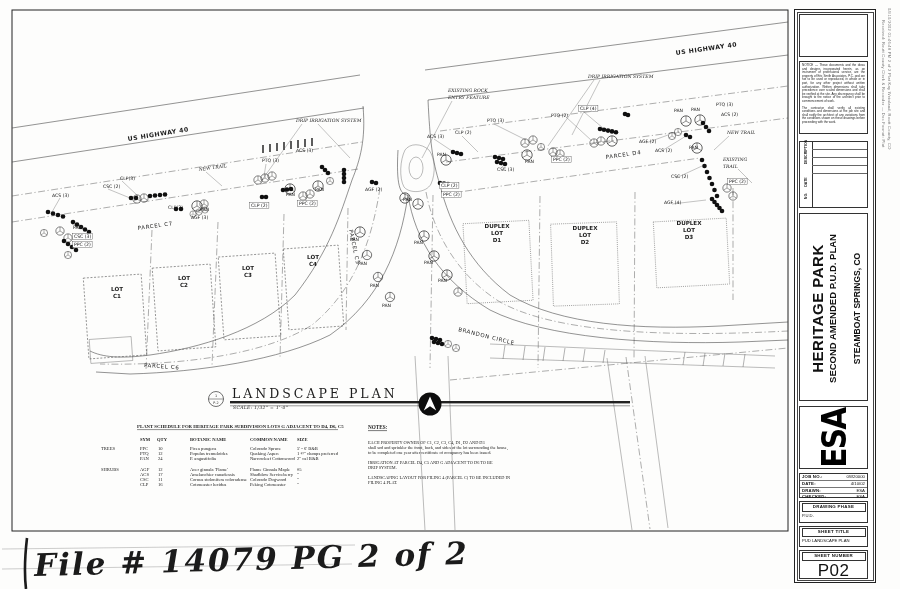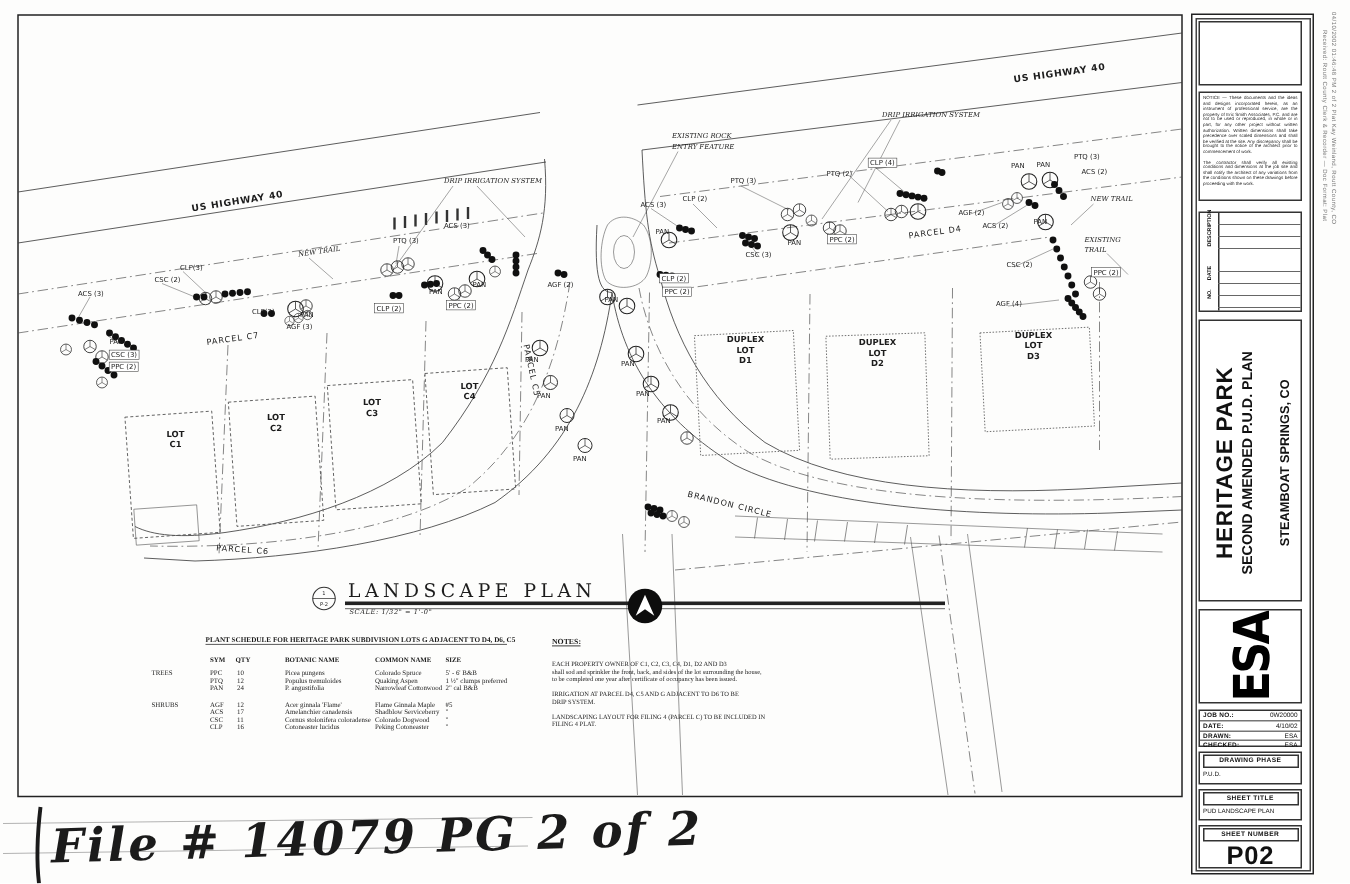--- a/index.html
+++ b/index.html
@@ -46,21 +46,21 @@
       background:repeating-linear-gradient(to bottom,transparent 0 7.4px,#666 7.4px 7.9px);}
   .revhdr{position:absolute;left:0;top:0;bottom:0;width:12px;border-right:.6px solid #333;}
   .revhdr span{position:absolute;left:-14px;width:40px;transform:rotate(-90deg);font-weight:bold;
       font-size:3.6px;text-align:center;}
   .fieldrow{display:flex;justify-content:space-between;font-size:4.3px;line-height:5.8px;
       padding:0 2px;border-bottom:.5px solid #777;}
   .fieldrow b{letter-spacing:.2px;}
   .hdrbox{margin:1px 1.5px 0 1.5px;border:.7px solid #333;font-weight:bold;font-size:4.4px;
       text-align:center;line-height:6.5px;letter-spacing:.3px;}
   .valtxt{font-size:4.2px;padding:1.5px 2px;}
-  .p02{font-weight:bold;font-size:17px;text-align:center;line-height:19px;letter-spacing:.5px;}
+  .p02{font-weight:normal;font-size:17px;text-align:center;line-height:19px;letter-spacing:.5px;}
   .esa{font-weight:bold;font-size:33px;letter-spacing:-2px;transform:scaleX(.9);
        font-family:"DejaVu Sans",sans-serif;color:#000;}
   
   .stamp{position:absolute;font-size:4px;color:#777;white-space:nowrap;
          transform:rotate(90deg);transform-origin:left top;letter-spacing:.3px;}
   
   .handwrite{position:absolute;left:34px;top:541px;font-family:"DejaVu Serif",serif;
       font-style:italic;font-weight:bold;font-size:31px;color:#1b1b1b;transform:rotate(-1.6deg);
       letter-spacing:2px;white-space:nowrap;}
 </style>

